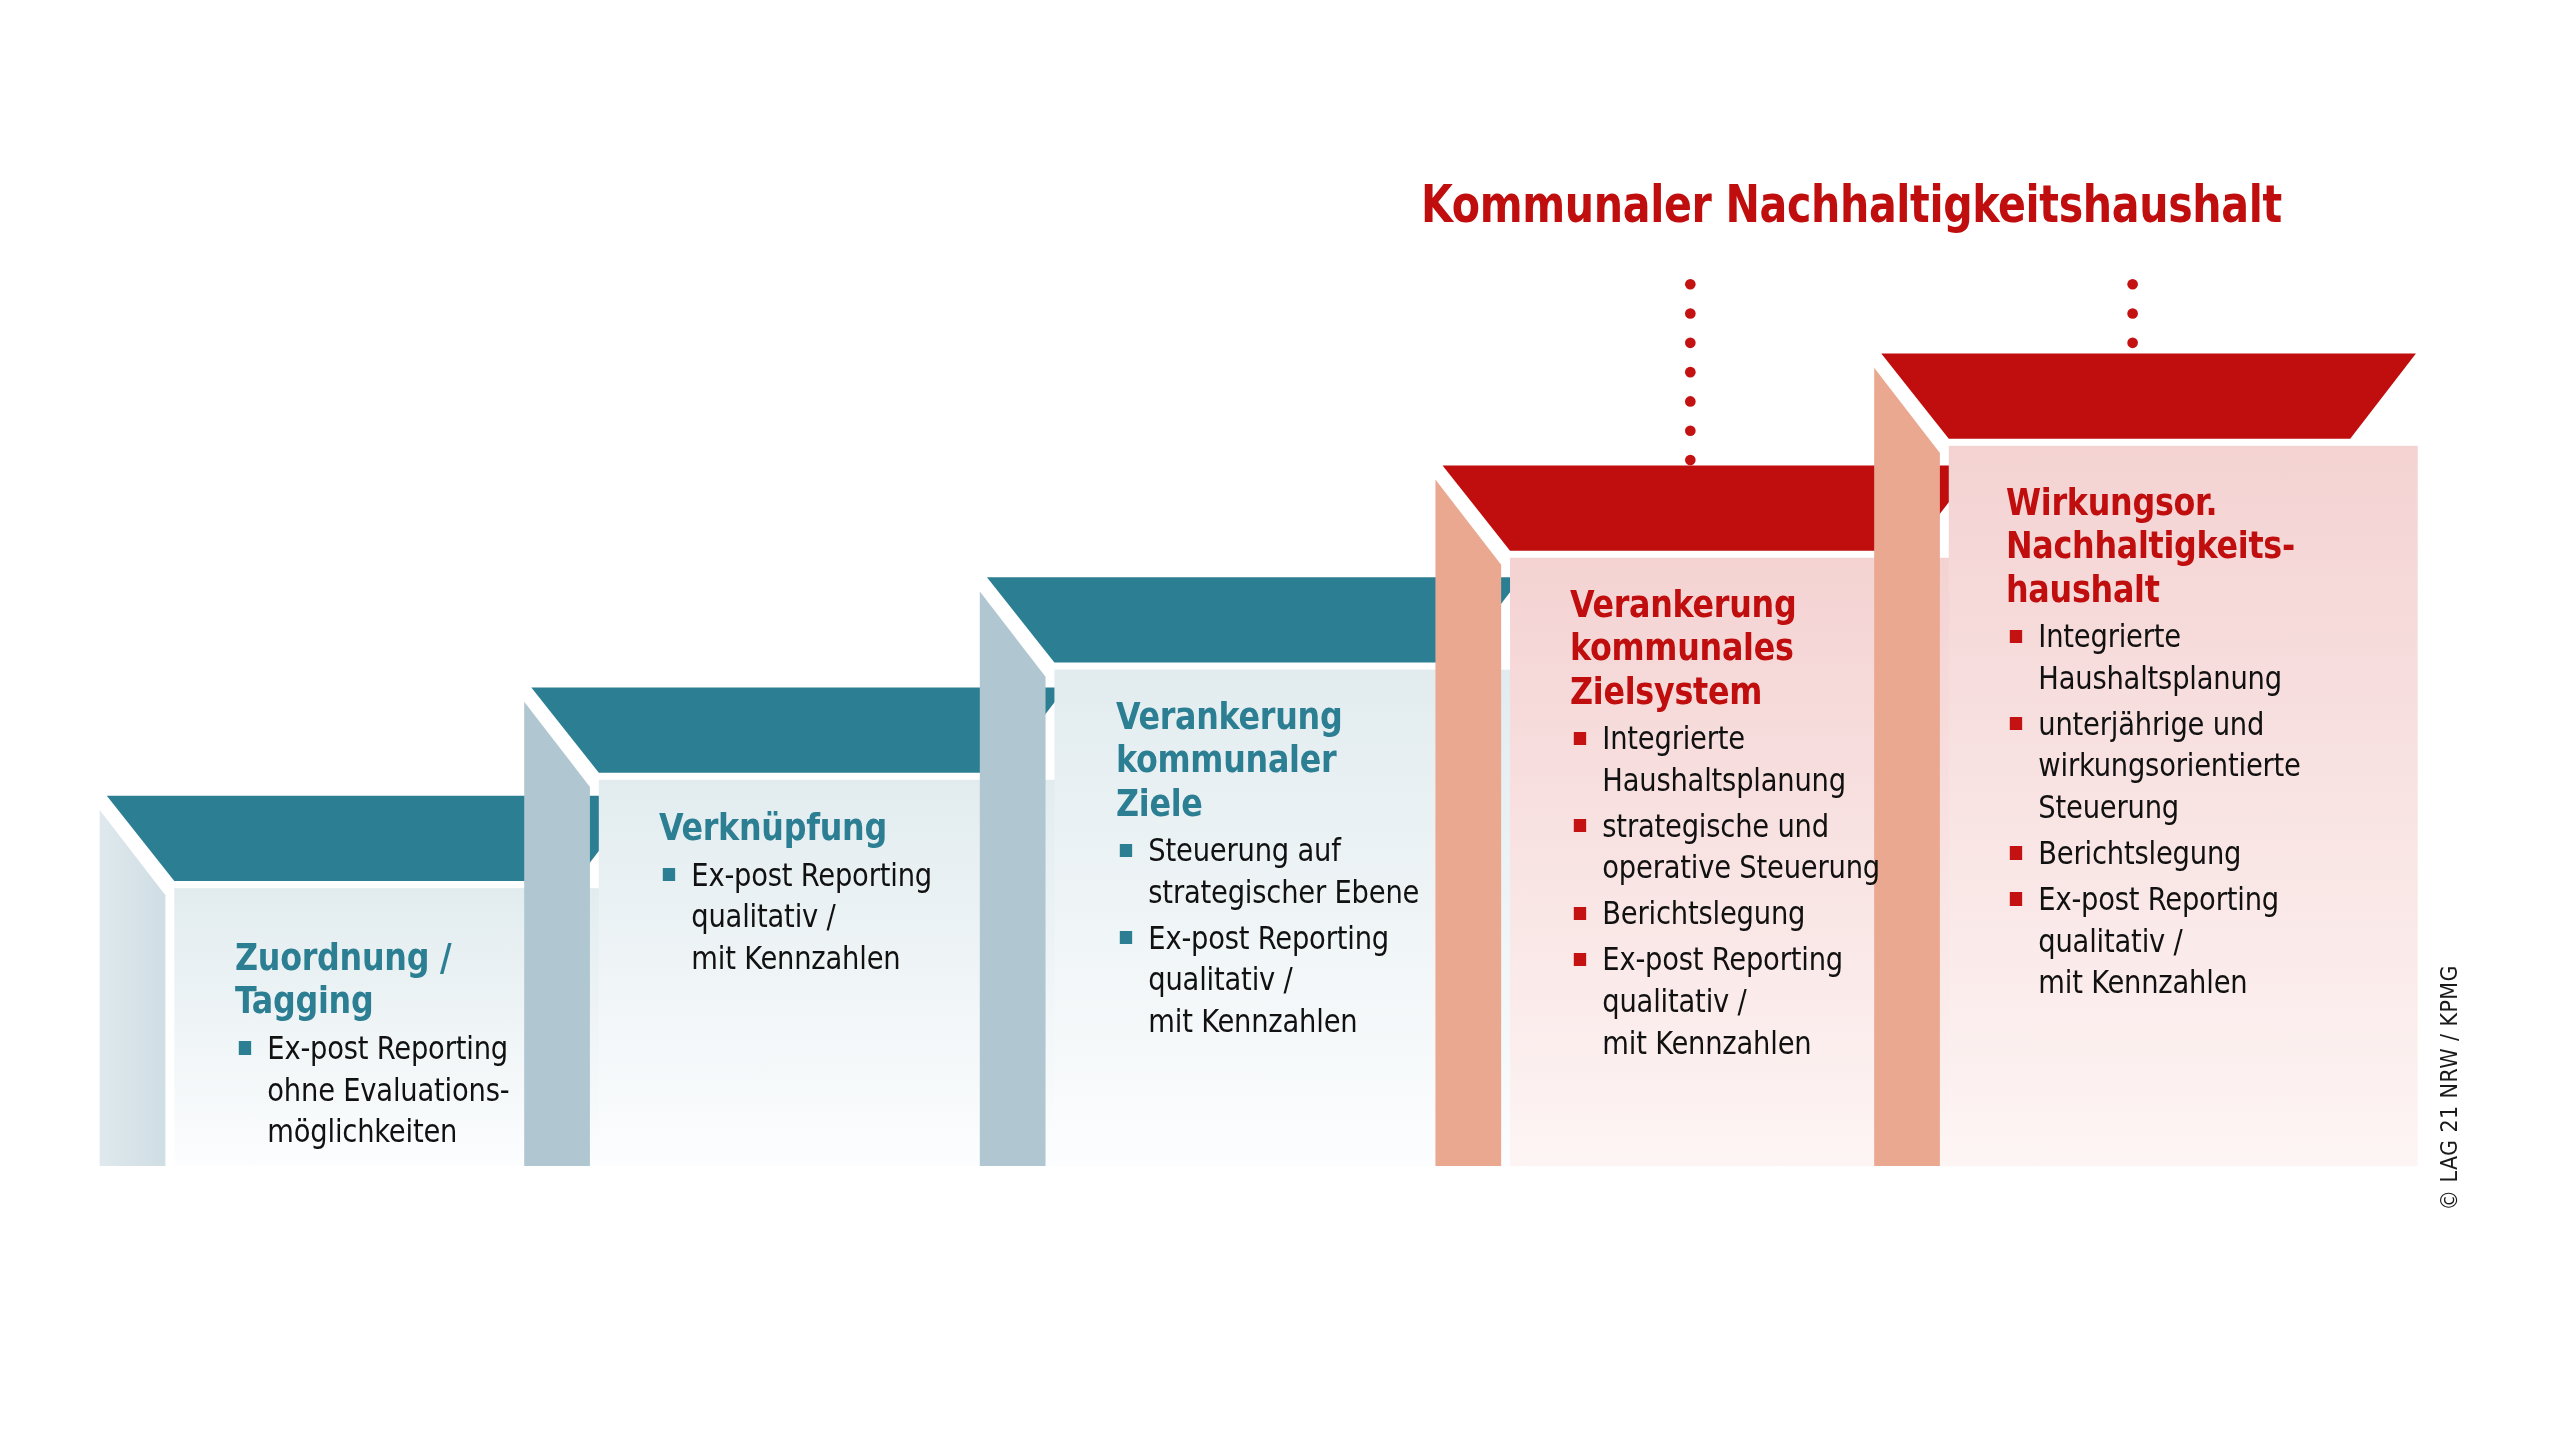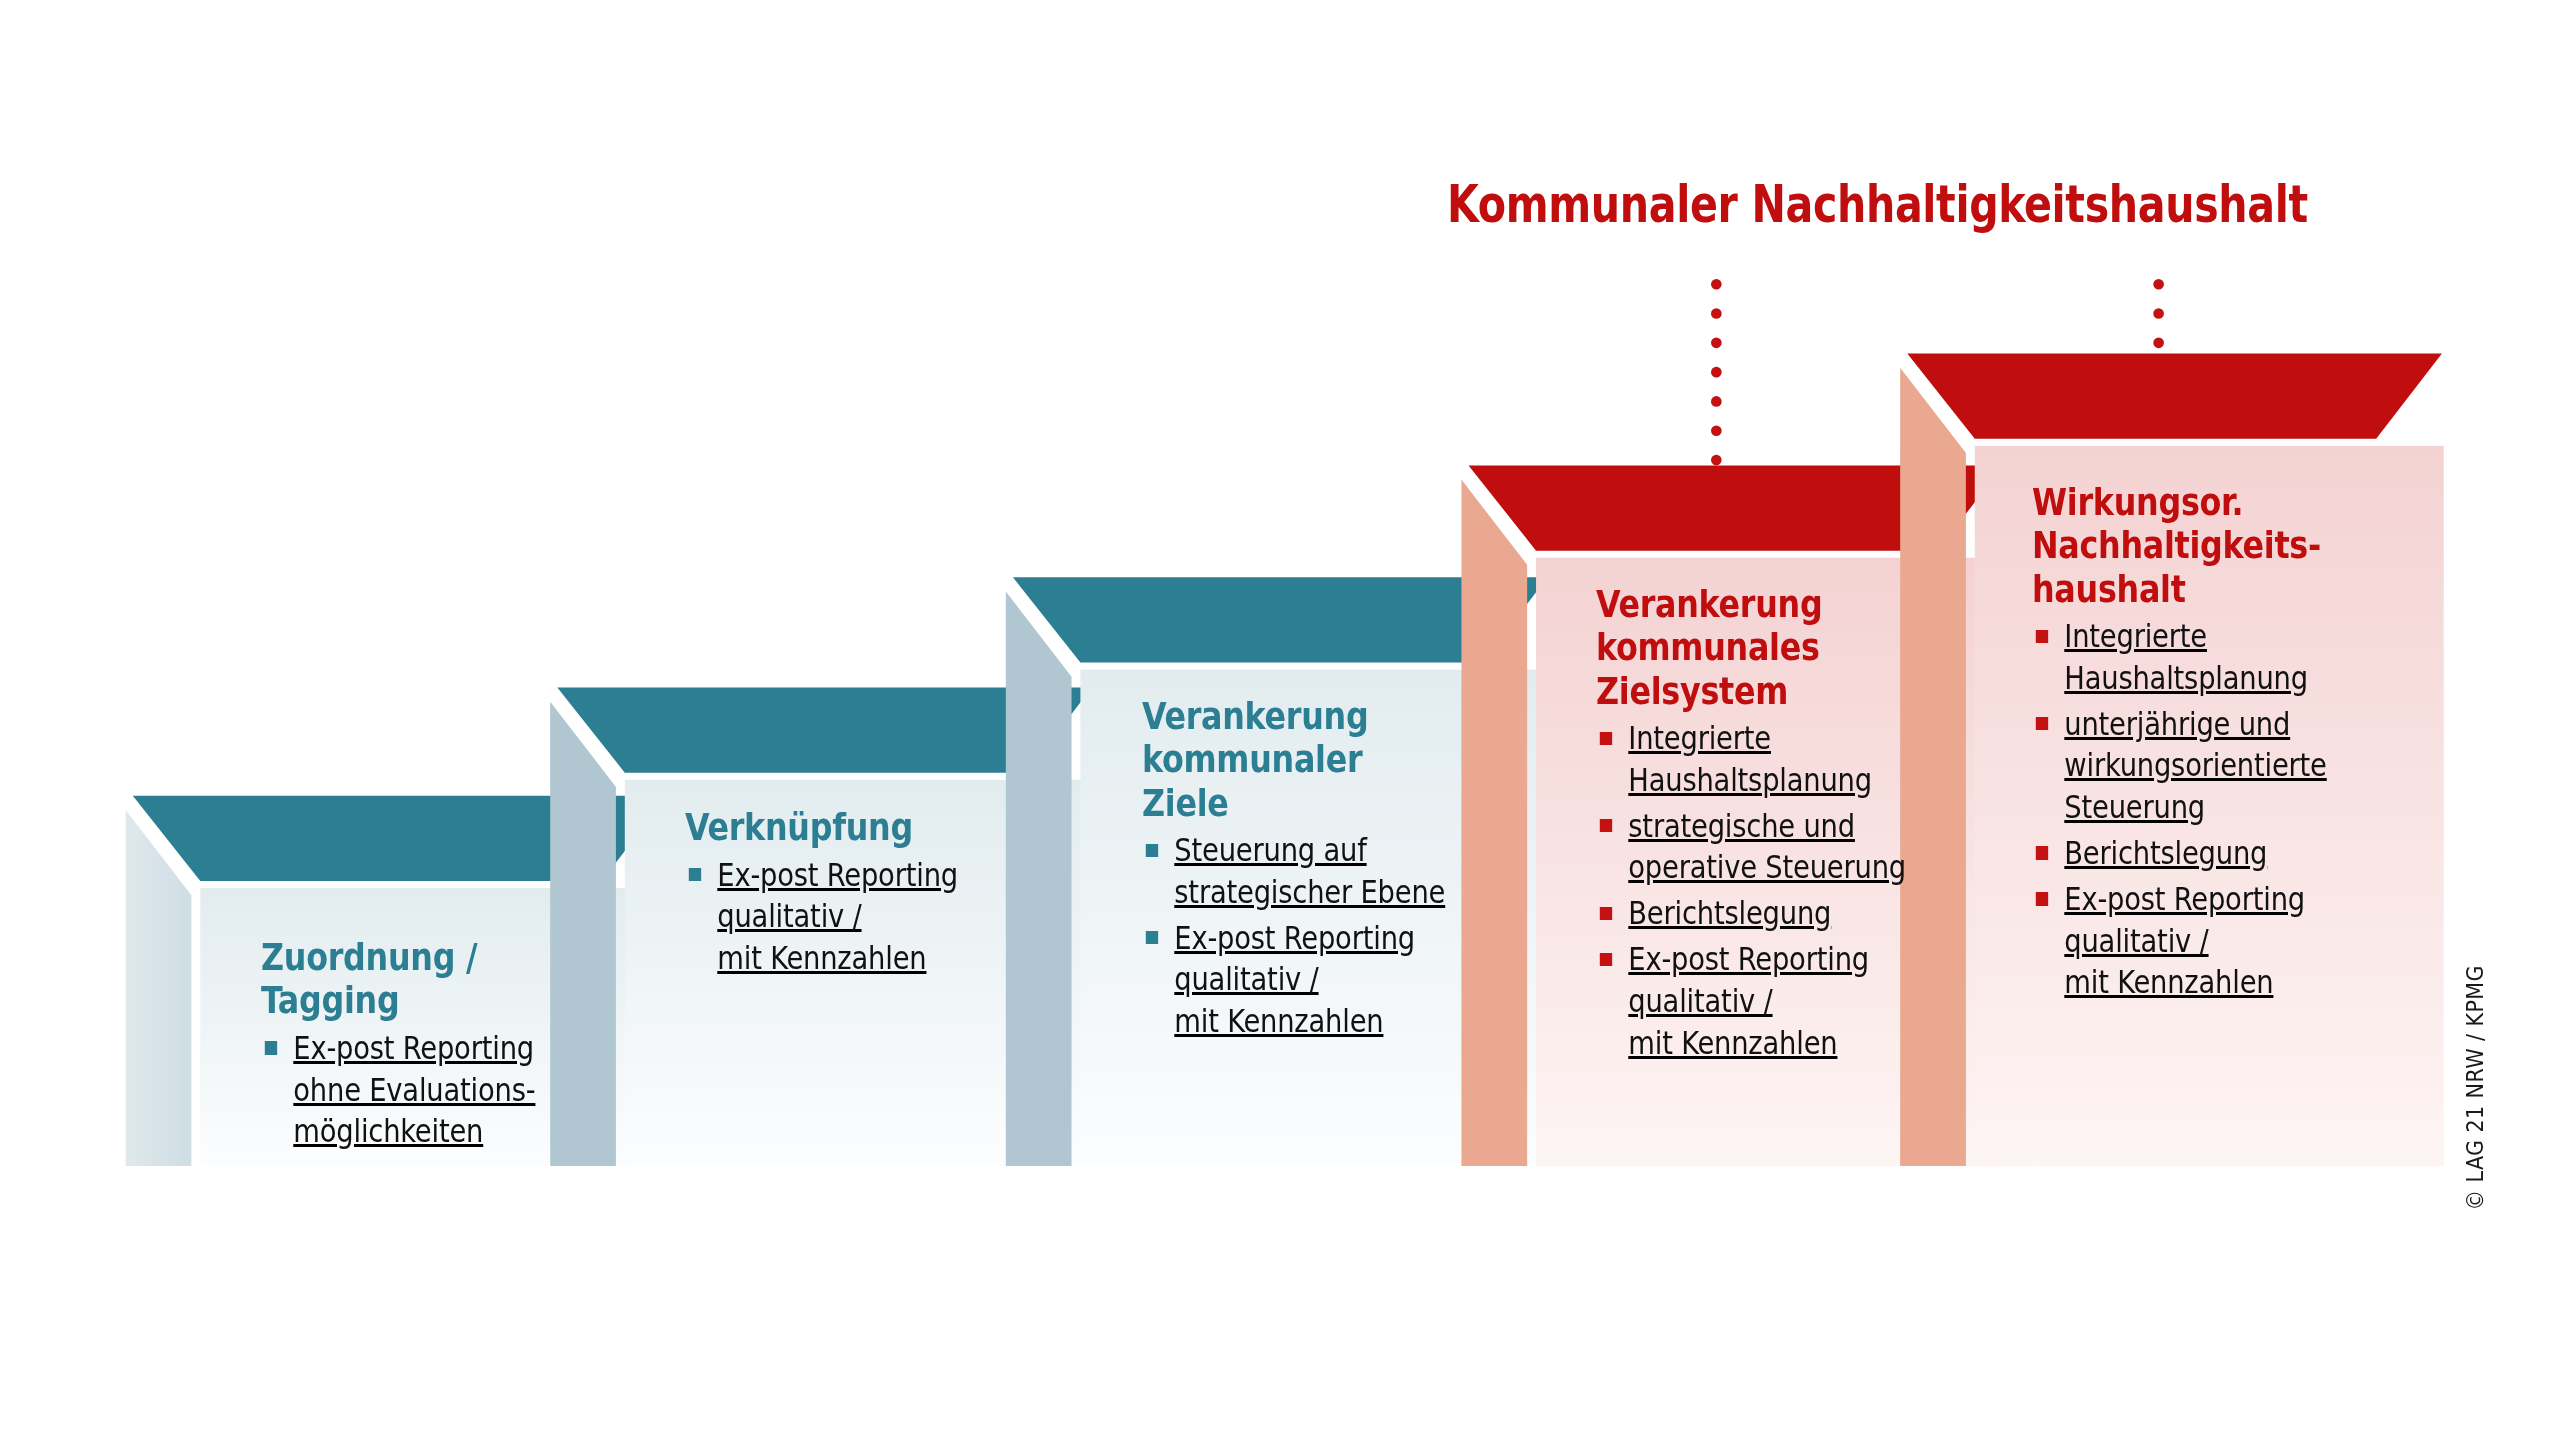--- a/index.html
+++ b/index.html
@@ -3,21 +3,21 @@
 <meta charset="utf-8">
 <style>
   html,body{margin:0;padding:0;}
   body{
     width:2576px;height:1445px;
     background:#ffffff;
     font-family:"DejaVu Sans Condensed","Liberation Sans",sans-serif;
     overflow:hidden;
     position:relative;
   }
-  #stage{position:absolute;left:0;top:0;width:2048px;height:1445px;margin-left:26px;}
+  #stage{position:absolute;left:0;top:0;width:2048px;height:1445px;}
   svg.boxes{position:absolute;left:0;top:0;width:2576px;height:1445px;}
 
   .title{
     position:absolute;
     left:1421px; top:174px;
     width:1066px;
     font-size:52px;
     font-weight:700;
     color:#c00d0d;
     letter-spacing:-0.4px;
@@ -31,21 +31,21 @@
   .panel h3{
     margin:0 0 5.3px 0;
     font-weight:700;
     font-size:38px;
     line-height:1.14;
     letter-spacing:-0.3px;
     font-stretch:condensed;
     transform:scaleX(0.93);
     transform-origin:left top;
   }
-  .panel ul{margin:0;padding:0;list-style:none;text-decoration:underline;}
+  .panel ul{margin:0;padding:0;list-style:none;}
   .panel li{
     position:relative;
     padding-left:34px;
     font-size:32px;
     line-height:1.30;
     color:#111111;
     margin-bottom:4.4px;
     letter-spacing:-0.2px;
     transform:scaleX(0.95);
     transform-origin:left top;

